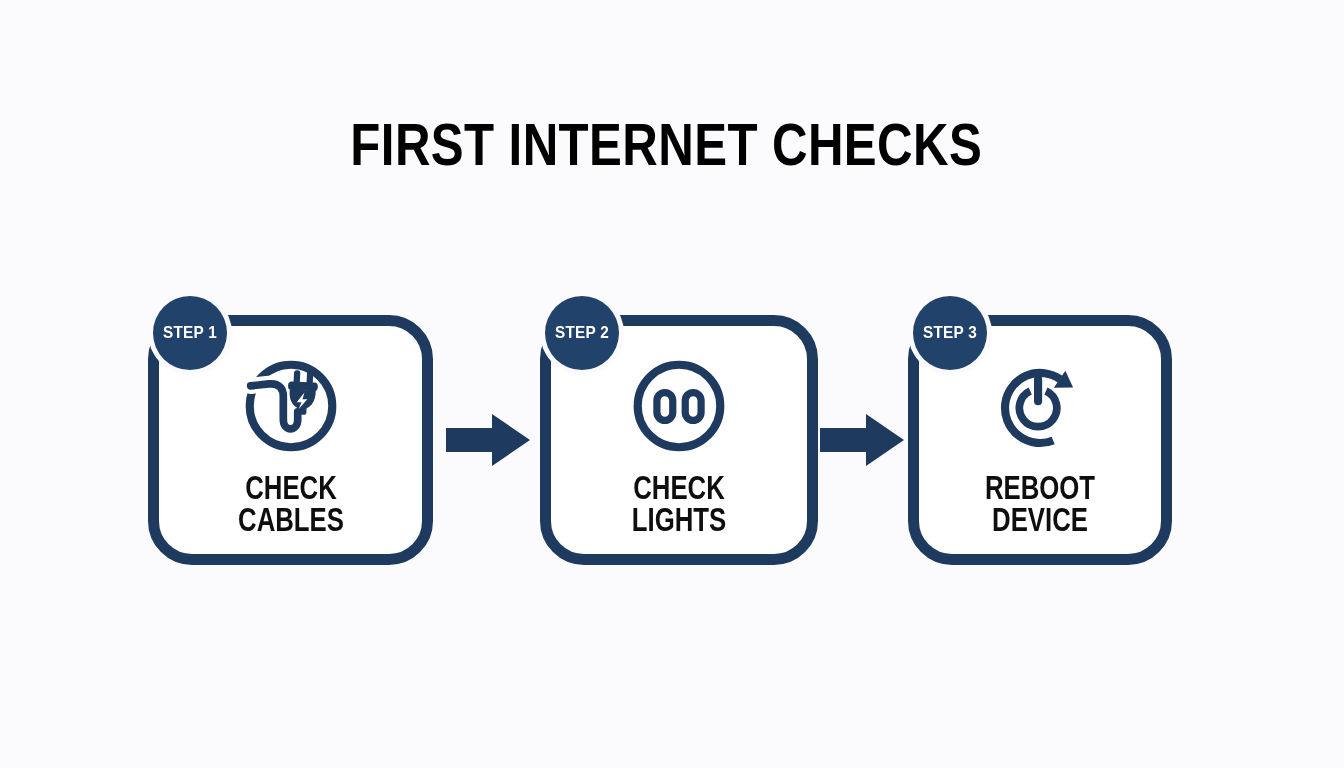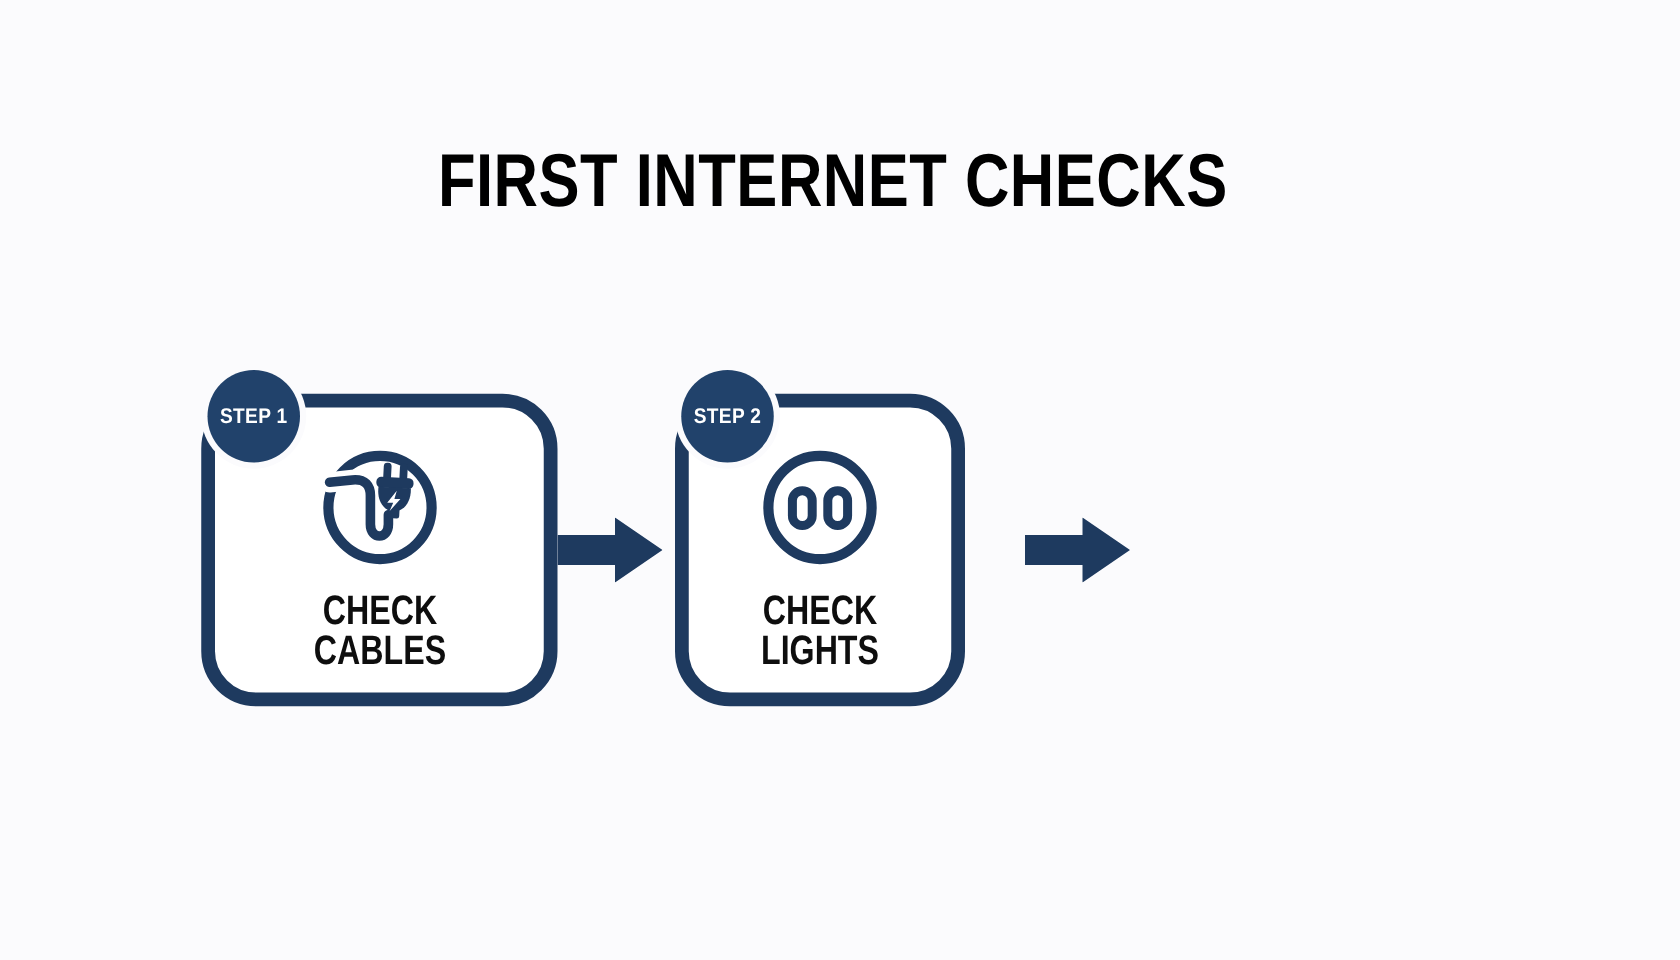--- a/index.html
+++ b/index.html
@@ -20,22 +20,22 @@
   .page-title .squeeze {
     display:inline-block; transform:scaleX(0.82); transform-origin:50% 50%;
     letter-spacing:0.5px;
   }
 
   
   .step-card {
     position:absolute; top:315px; height:250px;
     background:#ffffff; border:11px solid #1e3a5f; border-radius:44px;
   }
-  .step-card.s1 { left:161px; width:285px; }
-  .step-card.s2 { left:540px; width:232px; }
+  .step-card.s1 { left:148px; width:285px; }
+  .step-card.s2 { left:540px; width:278px; }
   .step-card.s3 { left:908px; width:264px; }
 
   .badge {
     position:absolute; left:-6px; top:-30px; width:74px; height:74px;
     background:#21426b; border-radius:50%;
     box-shadow:0 0 0 5px #fbfbfd;
     display:flex; align-items:center; justify-content:center;
     z-index:2;
   }
   .badge span {
@@ -113,14 +113,28 @@
     </div>
     <div class="step-label">CHECK LIGHTS</div>
   </div>
 
   <div class="arrow a2">
     <svg viewBox="0 0 84 52" xmlns="http://www.w3.org/2000/svg">
       <polygon fill="currentColor" points="0,14 46,14 46,0 84,26 46,52 46,38 0,38"></polygon>
     </svg>
   </div>
 
+  <div class="step-card s3">
+    <div class="badge">
+      <span>STEP 3</span>
+    </div>
+    <div class="icon-wrap">
+      <svg viewBox="0 0 100 100" xmlns="http://www.w3.org/2000/svg">
+        <path d="M63.7,85.9 A36.5,36.5 0 1 1 70.9,22.1" fill="none" stroke="currentColor" stroke-width="8.5"></path>
+        <polygon fill="currentColor" points="64.4,30.9 76.4,13.3 84.5,30.6"></polygon>
+        <path d="M56.2,34.3 A19.5,19.5 0 1 1 39.8,34.3" fill="none" stroke="currentColor" stroke-width="8"></path>
+        <line x1="48" y1="22" x2="48" y2="45" stroke="currentColor" stroke-width="8.5" stroke-linecap="round"></line>
+      </svg>
+    </div>
+    <div class="step-label">REBOOT DEVICE</div>
+  </div>
 
 </div>
 
 </body></html>

